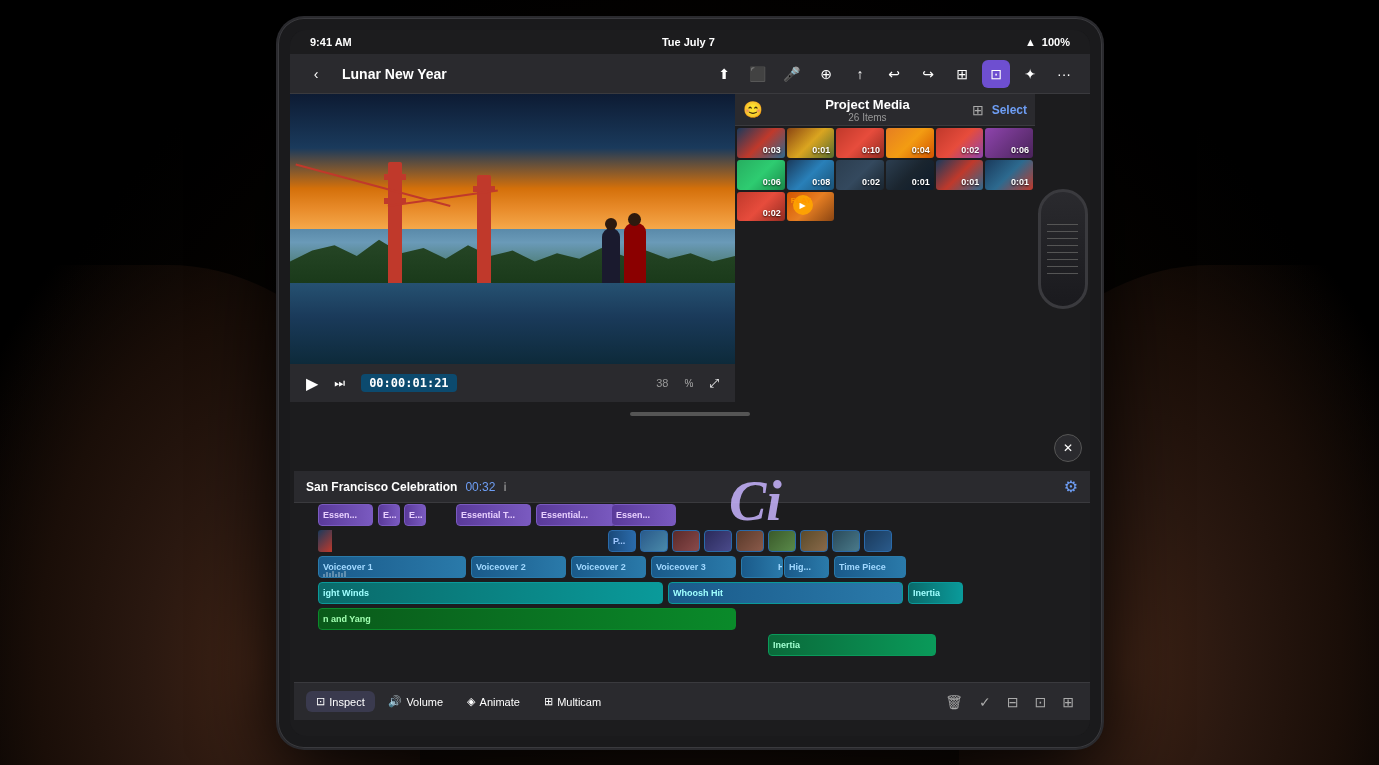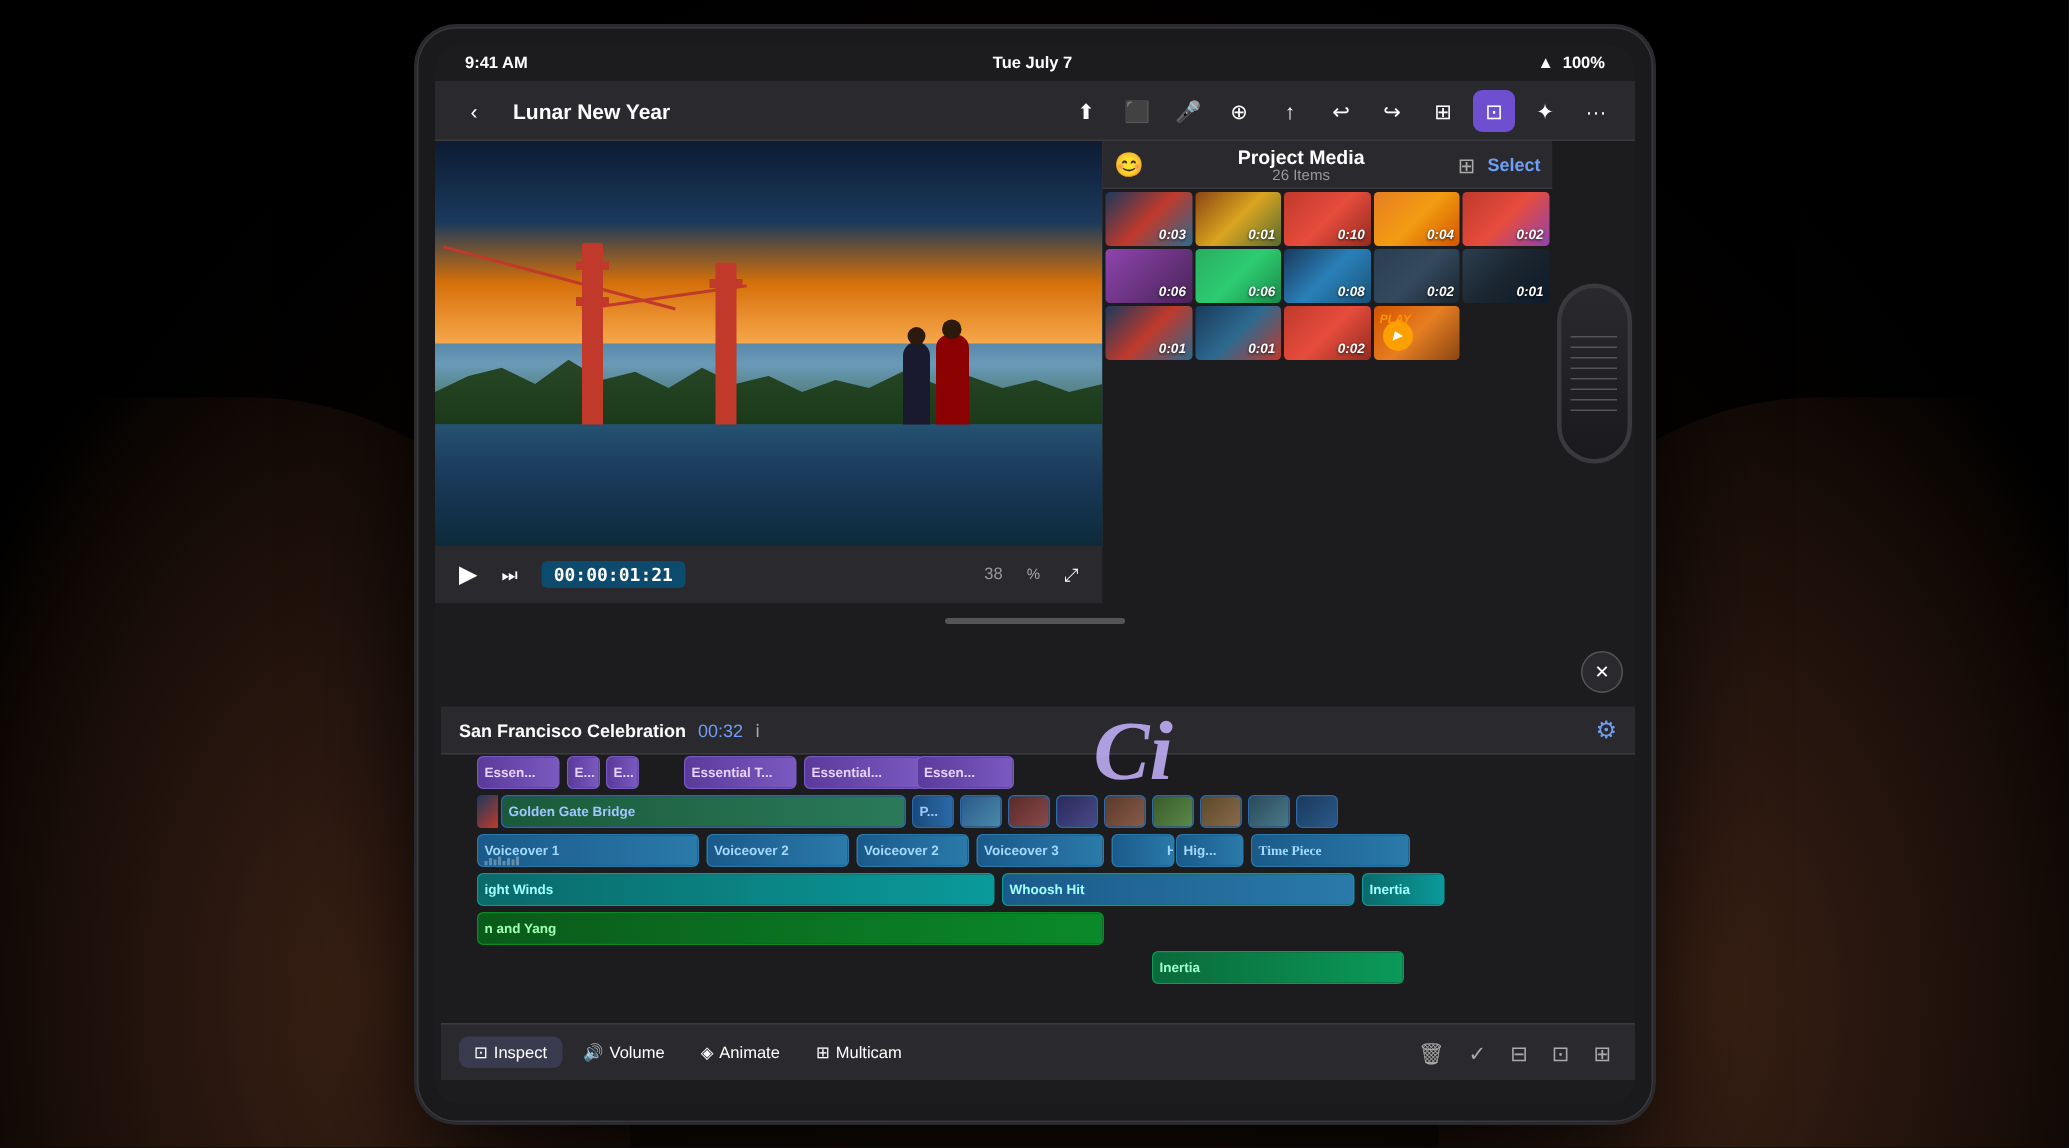--- a/index.html
+++ b/index.html
@@ -310,24 +310,23 @@
       overflow-y: auto;
     }
     .media-title-block { text-align: center; flex: 1; }
     .media-title { font-size: 13px; font-weight: 600; color: #fff; }
     .media-count { font-size: 10px; color: #999; }
     .grid-btn { color: #aaa; font-size: 14px; cursor: pointer; }
     .select-btn { color: #6e9ef5; font-size: 12px; cursor: pointer; font-weight: 600; }
 
     .media-grid {
       display: grid;
-      grid-template-columns: repeat(5, 1fr);
+      grid-template-columns: repeat(6, 1fr);
       gap: 2px;
       padding: 2px;
-      font-style: italic;
     }
     .media-thumb {
       aspect-ratio: 16/10;
       position: relative;
       overflow: hidden;
       cursor: pointer;
       border-radius: 3px;
     }
     .thumb-duration {
       position: absolute;
@@ -779,21 +778,20 @@
           <div class="clip-block clip-title" style="left:98px; width:22px;">E...</div>
           <div class="clip-block clip-title" style="left:150px; width:75px;">Essential T...</div>
           <div class="clip-block clip-title" style="left:230px; width:80px;">Essential...</div>
           <div class="clip-block clip-title" style="left:305px; width:65px;">Essen...</div>
         </div>
 
         <div class="track-row" style="height:24px; margin-bottom:2px;">
           <div style="position:absolute; left:12px; top:1px; width:14px; height:22px; background:#2a4a6a; border-radius:3px 0 0 3px; overflow:hidden;">
             <div style="width:100%;height:100%;background:linear-gradient(135deg,#1a3a5c,#c0392b);"></div>
           </div>
-          <div class="clip-block clip-video" style="left:28px; width:270px; background:linear-gradient(90deg,#1a5a3a,#2a7a5a);">Golden Gate Bridge</div>
           <div class="clip-block clip-video" style="left:302px; width:28px;">P...</div>
           <div class="clip-block clip-video" style="left:334px; width:28px; background:linear-gradient(135deg,#2a5a8a,#4a8aaa);"></div>
           <div class="clip-block clip-video" style="left:366px; width:28px; background:linear-gradient(135deg,#5a2a2a,#8a4a4a);"></div>
           <div class="clip-block clip-video" style="left:398px; width:28px; background:linear-gradient(135deg,#2a2a5a,#4a4a8a);"></div>
           <div class="clip-block clip-video" style="left:430px; width:28px; background:linear-gradient(135deg,#5a3a2a,#8a5a4a);"></div>
           <div class="clip-block clip-video" style="left:462px; width:28px; background:linear-gradient(135deg,#3a5a2a,#5a8a4a);"></div>
           <div class="clip-block clip-video" style="left:494px; width:28px; background:linear-gradient(135deg,#5a4a2a,#8a6a4a);"></div>
           <div class="clip-block clip-video" style="left:526px; width:28px; background:linear-gradient(135deg,#2a4a5a,#4a7a8a);"></div>
           <div class="clip-block clip-video" style="left:558px; width:28px; background:linear-gradient(135deg,#1a3a5c,#2a5a8a);"></div>
         </div>
@@ -803,21 +801,21 @@
             <span>Voiceover 1</span>
             <div class="waveform">
               <span class="waveform-bar" style="height:3px;"></span><span class="waveform-bar" style="height:5px;"></span><span class="waveform-bar" style="height:4px;"></span><span class="waveform-bar" style="height:6px;"></span><span class="waveform-bar" style="height:3px;"></span><span class="waveform-bar" style="height:5px;"></span><span class="waveform-bar" style="height:4px;"></span><span class="waveform-bar" style="height:6px;"></span>
             </div>
           </div>
           <div class="clip-block clip-audio" style="left:165px; width:95px;">Voiceover 2</div>
           <div class="clip-block clip-audio" style="left:265px; width:75px;">Voiceover 2</div>
           <div class="clip-block clip-audio" style="left:345px; width:85px;">Voiceover 3</div>
           <div class="clip-block clip-sfx" style="left:435px; width:18px;padding-left:36px;">Hi...</div>
           <div class="clip-block clip-sfx" style="left:478px; width:45px;">Hig...</div>
-          <div class="clip-block clip-sfx" style="left:528px; width:106px;font-family:Liberation Serif, serif;">Time Piece</div>
+          <div class="clip-block clip-sfx" style="left:528px; width:72px;">Time Piece</div>
         </div>
 
         <div class="track-row" style="height:24px; margin-bottom:2px;">
           <div class="clip-block clip-music" style="left:12px; width:345px;">
             <span>ight Winds</span>
           </div>
           <div class="clip-block clip-music" style="left:362px; width:235px; background:linear-gradient(90deg,#1a5a8a,#2a7aaa);">Whoosh Hit</div>
           <div class="clip-block clip-music" style="left:602px; width:55px;">Inertia</div>
         </div>
 

